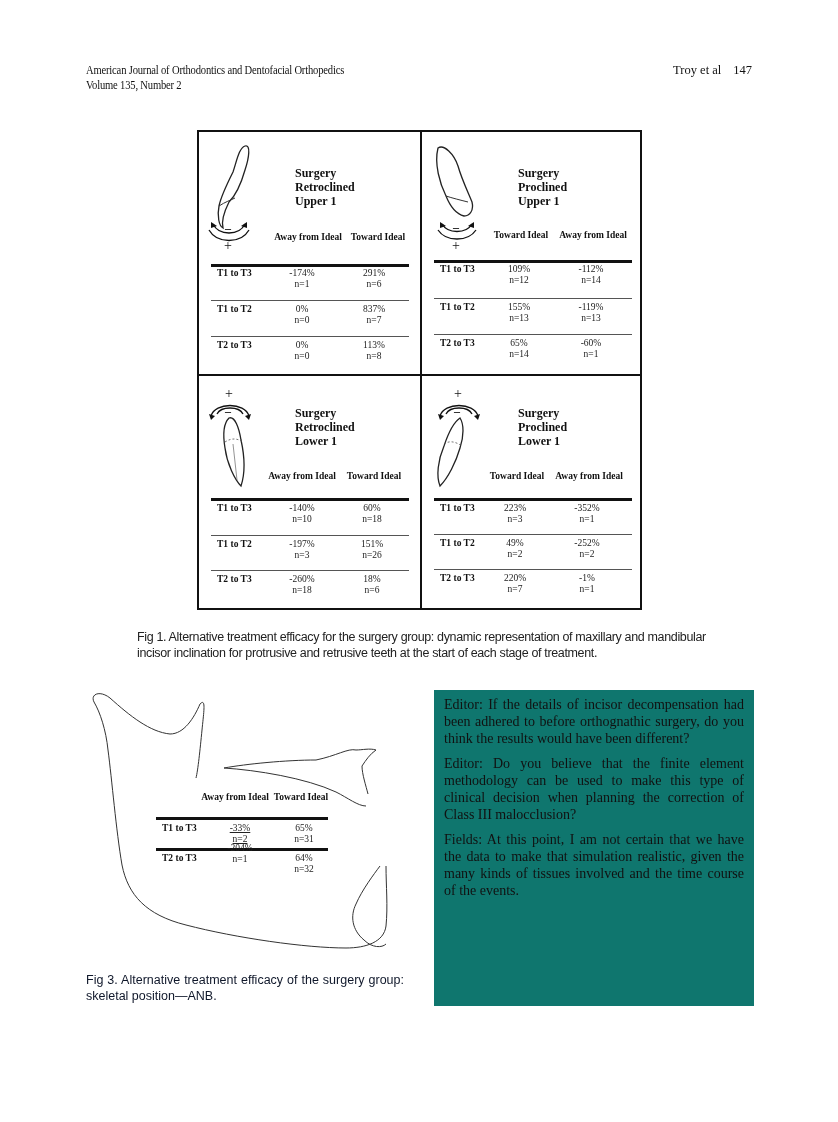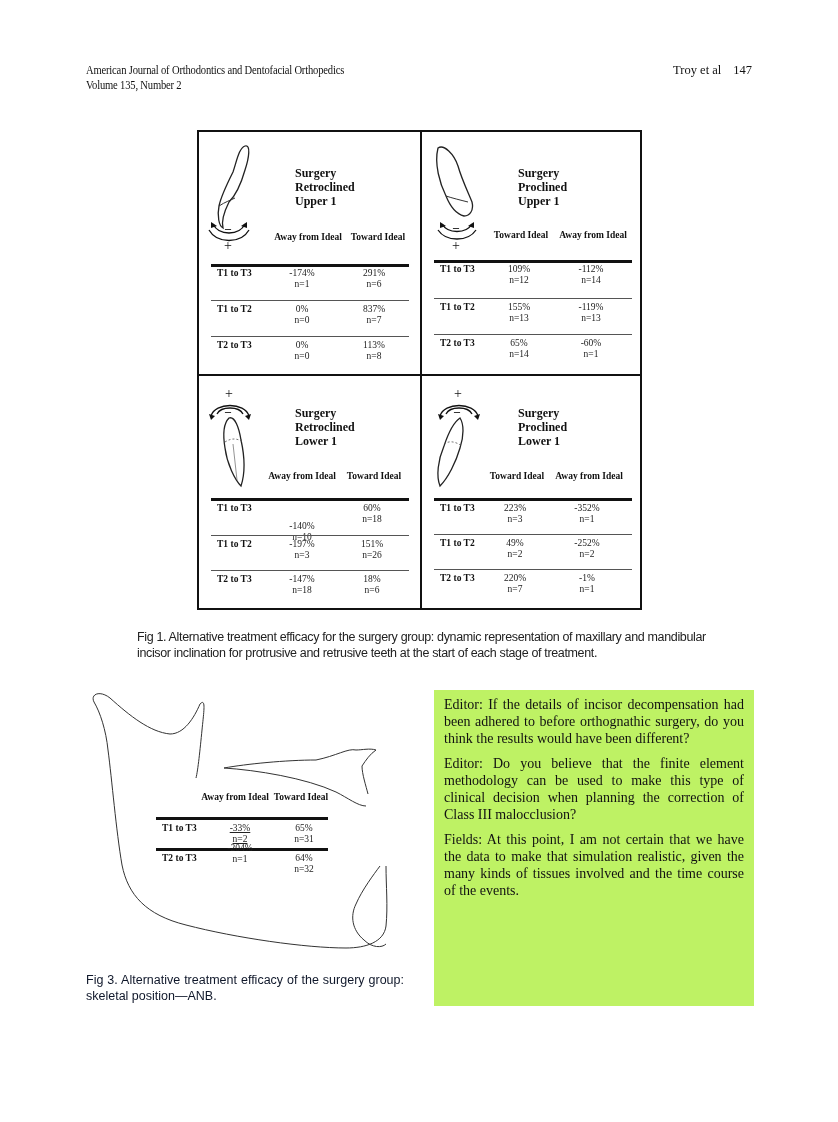--- a/index.html
+++ b/index.html
@@ -25,21 +25,21 @@
 
   .cap1 { position:absolute; left:137px; top:629px; width:600px; font-size:12.5px; line-height:16px; letter-spacing:-0.35px; color:#222; }
 
   .fig3 { position:absolute; left:86px; top:690px; width:322px; height:265px; }
   .fig3 .colh { position:absolute; font-weight:bold; font-size:9.5px; line-height:11px; text-align:center; width:70px; }
   .fig3 .rowl { position:absolute; font-weight:bold; font-size:9.5px; }
   .fig3 .cell { position:absolute; font-size:9.5px; line-height:11px; text-align:center; width:60px; color:#222; }
   .fig3 .thick { position:absolute; height:2.5px; background:#111; }
   .cap3 { position:absolute; left:86px; top:972px; width:318px; font-size:12.5px; line-height:16px; color:#0f172a; text-align:justify; }
 
-  .box { position:absolute; left:434px; top:690px; width:320px; height:316px; background:#bef264; box-sizing:border-box; padding:6px 10px 0 10px; }
+  .box { position:absolute; left:434px; top:690px; width:320px; height:316px; background:#0f766e; box-sizing:border-box; padding:6px 10px 0 10px; }
   .box p { margin:0 0 8px 0; font-size:14px; line-height:17px; text-align:justify; color:#111; }
 </style>
 </head>
 <body>
 
 <div class="hdr-left serif">
   <div>American Journal of Orthodontics and Dentofacial Orthopedics</div>
   <div>Volume 135, Number 2</div>
 </div>
 <div class="hdr-right serif">
@@ -177,21 +177,21 @@
     <div class="qtitle" style="top:30px;">
       <div>Surgery</div>
       <div>Retroclined</div>
       <div>Lower 1</div>
     </div>
     <div class="colh" style="left:68px;top:95px;">Away from Ideal</div>
     <div class="colh" style="left:140px;top:95px;">Toward Ideal</div>
     <div class="thick" style="top:122px;"></div>
     <div>
       <div class="rowl" style="top:127px;">T1 to T3</div>
-      <div class="cell" style="left:68px;top:145px;">
+      <div class="cell" style="left:68px;top:127px;">
           <div>-140%</div>
           <div>n=10</div>
         </div>
       <div class="cell" style="left:138px;top:127px;">
           <div>60%</div>
           <div>n=18</div>
         </div>
     </div>
     <div class="thin" style="top:159px;"></div>
     <div>
@@ -202,21 +202,21 @@
         </div>
       <div class="cell" style="left:138px;top:163px;">
           <div>151%</div>
           <div>n=26</div>
         </div>
     </div>
     <div class="thin" style="top:194px;"></div>
     <div>
       <div class="rowl" style="top:198px;">T2 to T3</div>
       <div class="cell" style="left:68px;top:198px;">
-          <div>-147%</div>
+          <div>-260%</div>
           <div>n=18</div>
         </div>
       <div class="cell" style="left:138px;top:198px;">
           <div>18%</div>
           <div>n=6</div>
         </div>
     </div>
   </div>
 
   <div class="quad" style="left:223px;top:244px;">

